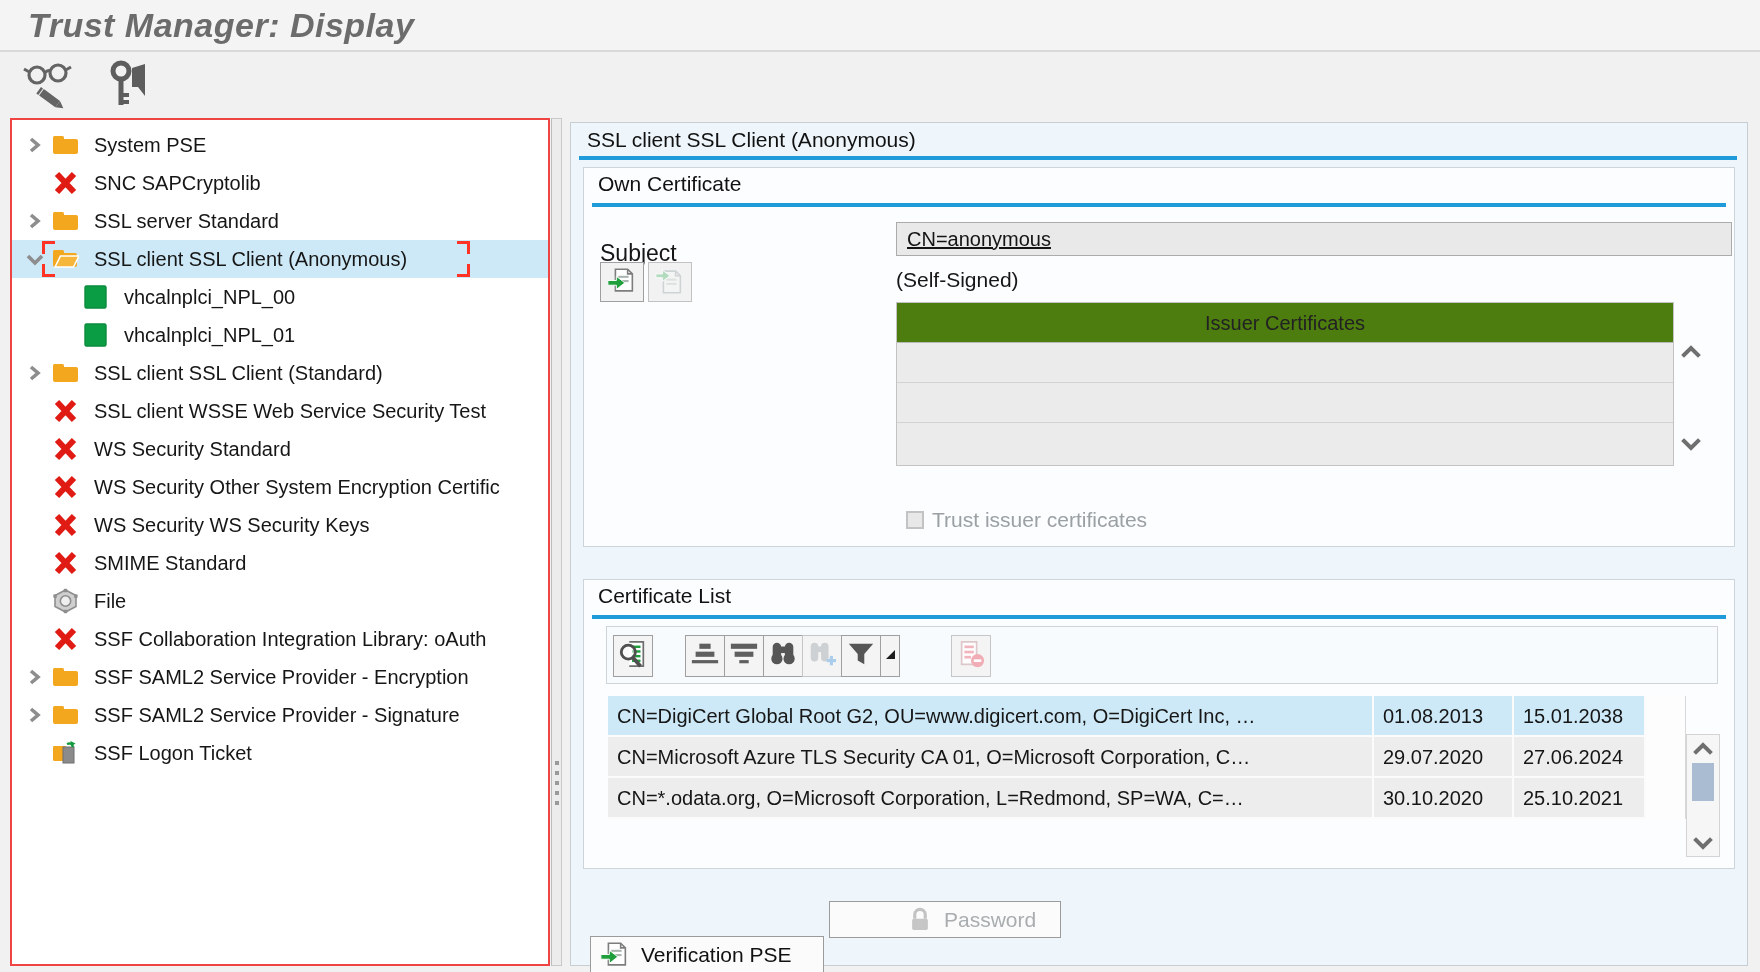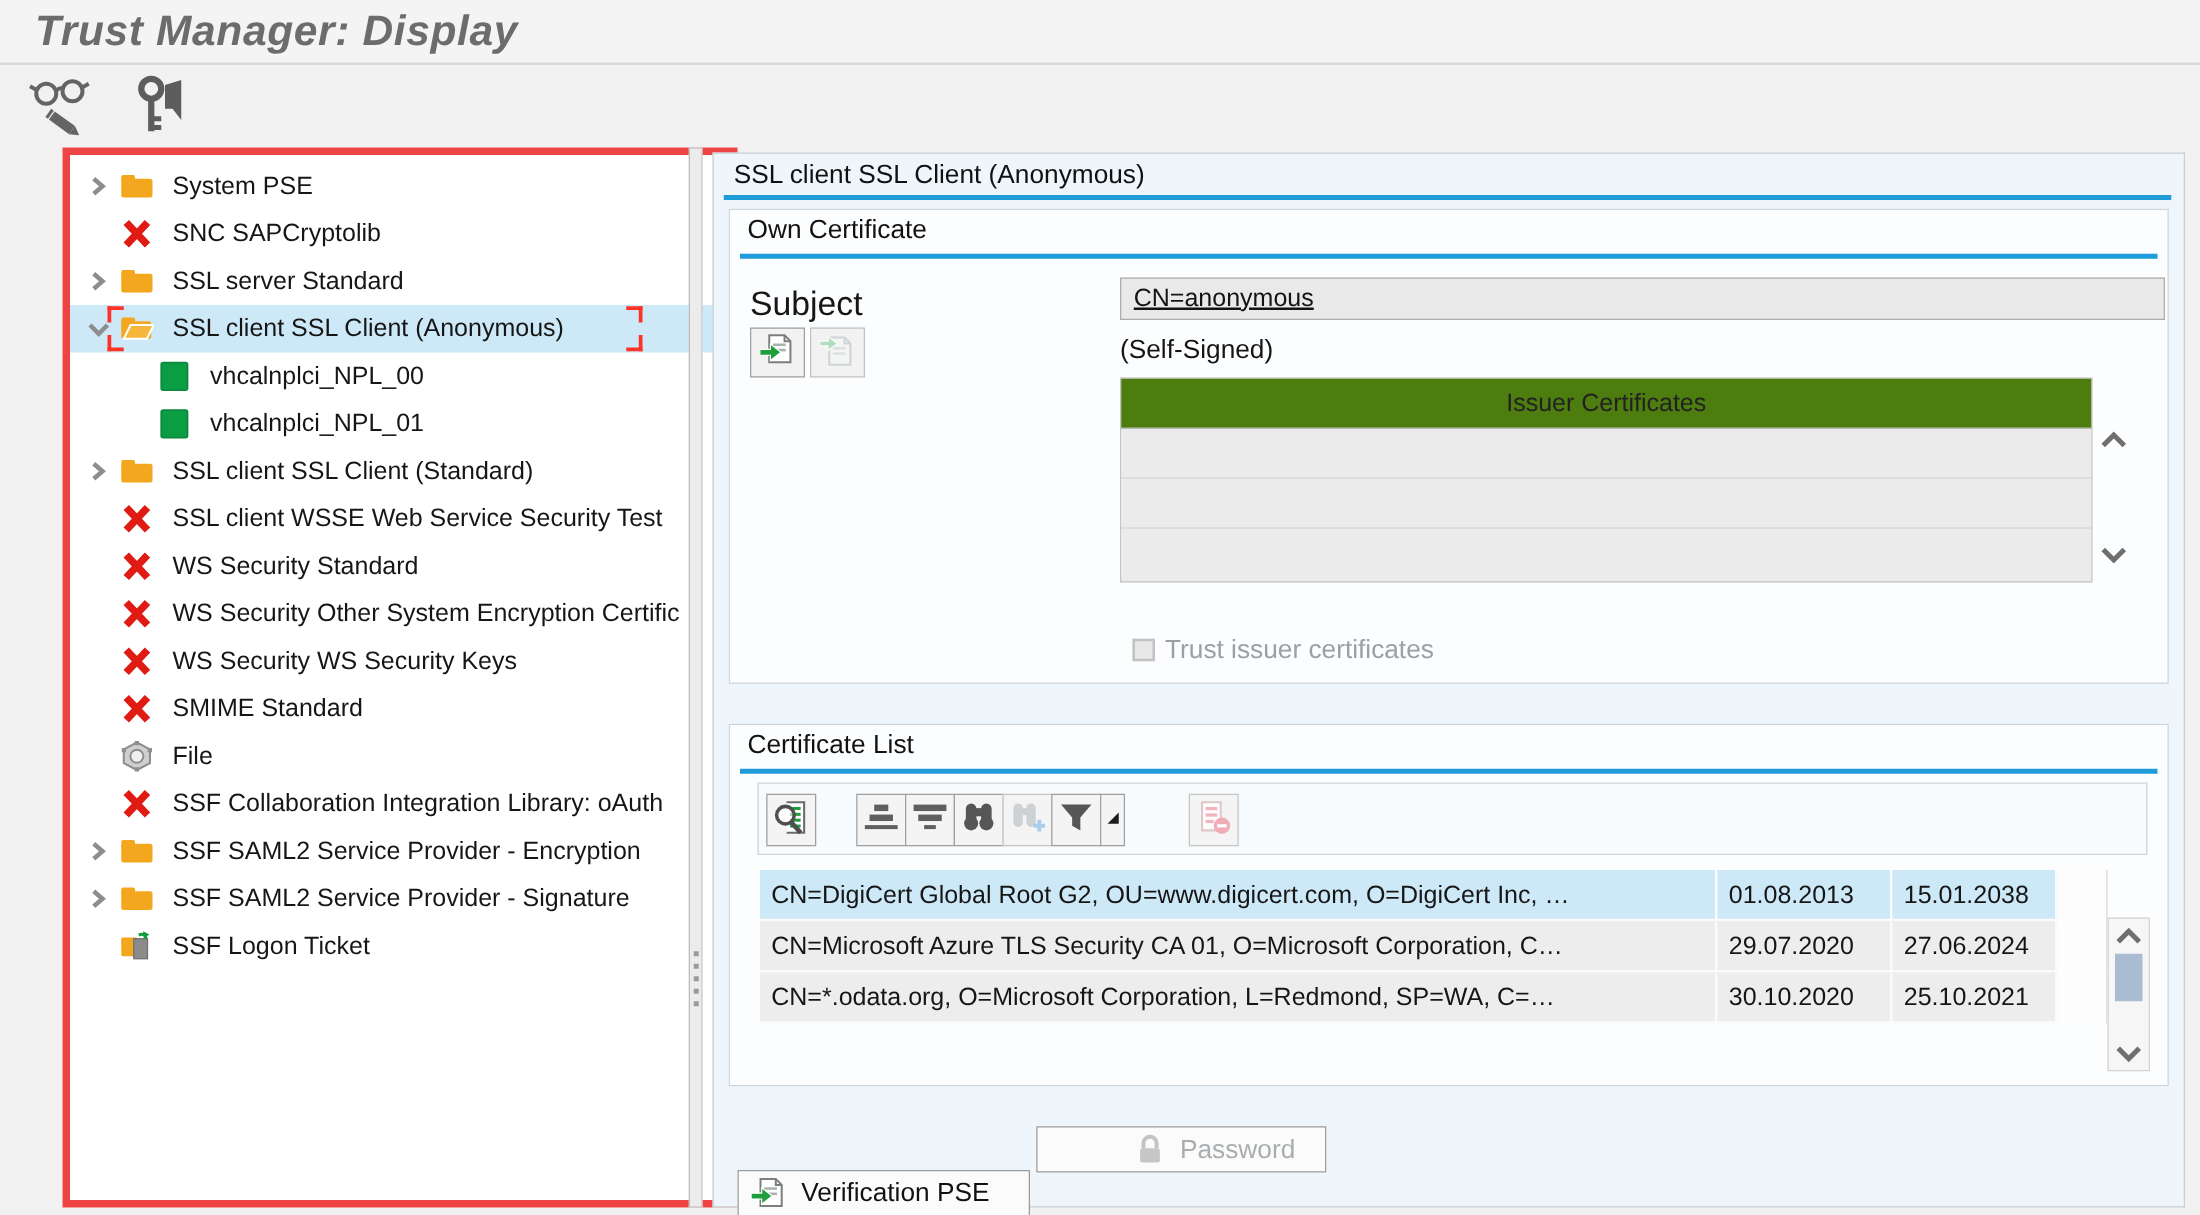--- a/index.html
+++ b/index.html
@@ -23,21 +23,21 @@
   }
   .app-toolbar { position:absolute; left:0; top:54px; width:1760px; height:62px; background:#f1f1f1; }
   .tb-icon { position:absolute; top:4px; width:52px; height:54px; cursor:pointer; }
   .tb-icon svg { width:100%; height:100%; }
   #tb-display { left:22px; }
   #tb-pse { left:104px; }
 
   
   .tree-panel {
     position:absolute; left:10px; top:118px; width:540px; height:848px;
-    background:#ffffff; border:6px solid #ef4444; overflow:hidden;margin-left:40px;
+    background:#ffffff; border:2px solid #ef4444; overflow:hidden;
   }
   .tree-scrollstrip {
     position:absolute; left:551px; top:118px; width:11px; height:848px;
     background:#ececec; border:1px solid #c9c9c9; border-left:1px solid #bdbdbd;
   }
   .grip-dot { position:absolute; left:3px; width:4px; height:4px; background:#9a9a9a; }
   .tree-row {
     position:absolute; left:0; width:100%; height:38px;
     white-space:nowrap; overflow:hidden; cursor:pointer;
   }
@@ -61,21 +61,21 @@
     background:#eef6fb; border:1px solid #c7ced2;
   }
   .panel-header { position:absolute; left:16px; top:5px; font-size:21px; color:#111; }
   .blue-rule { position:absolute; height:4px; background:#1e9bd8; }
   .group-box {
     position:absolute; left:12px; width:1152px;
     background:#fbfdfe; border:1px solid #ccd5da;
   }
   .group-title { position:absolute; left:14px; top:4px; font-size:21px; color:#111; }
 
-  .subject-label { position:absolute; left:16px; top:60px; font-size:27px; color:#161616; }
+  .subject-label { position:absolute; left:16px; top:72px; font-size:23px; color:#161616; }
   .subject-field {
     position:absolute; left:312px; top:54px; width:836px; height:34px;
     background:#e9e9e9; border:1px solid #ababab;
     font-size:20px; line-height:32px; padding-left:10px;
     text-decoration:underline; color:#141414; cursor:pointer;
     white-space:nowrap; overflow:hidden;
   }
   .mini-btn {
     position:absolute; width:44px; height:40px; background:#f2f2f2;
     border:1px solid #9f9f9f; display:flex; align-items:center; justify-content:center;

